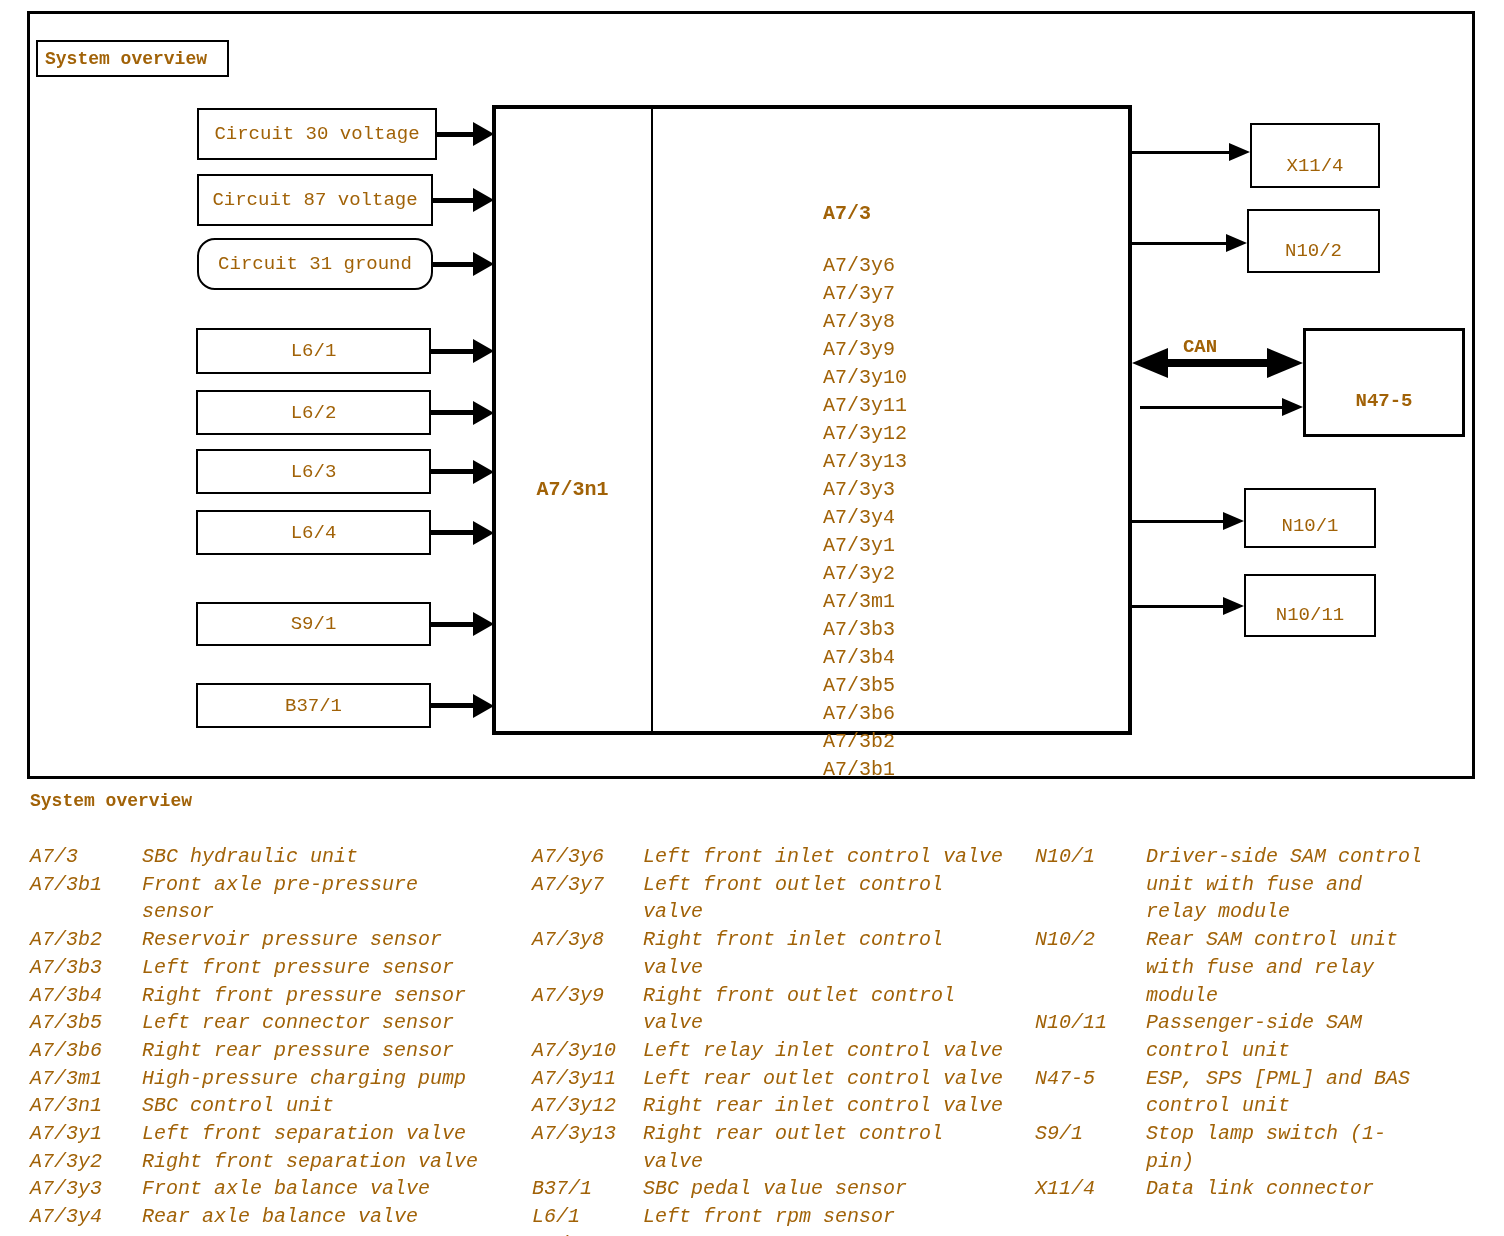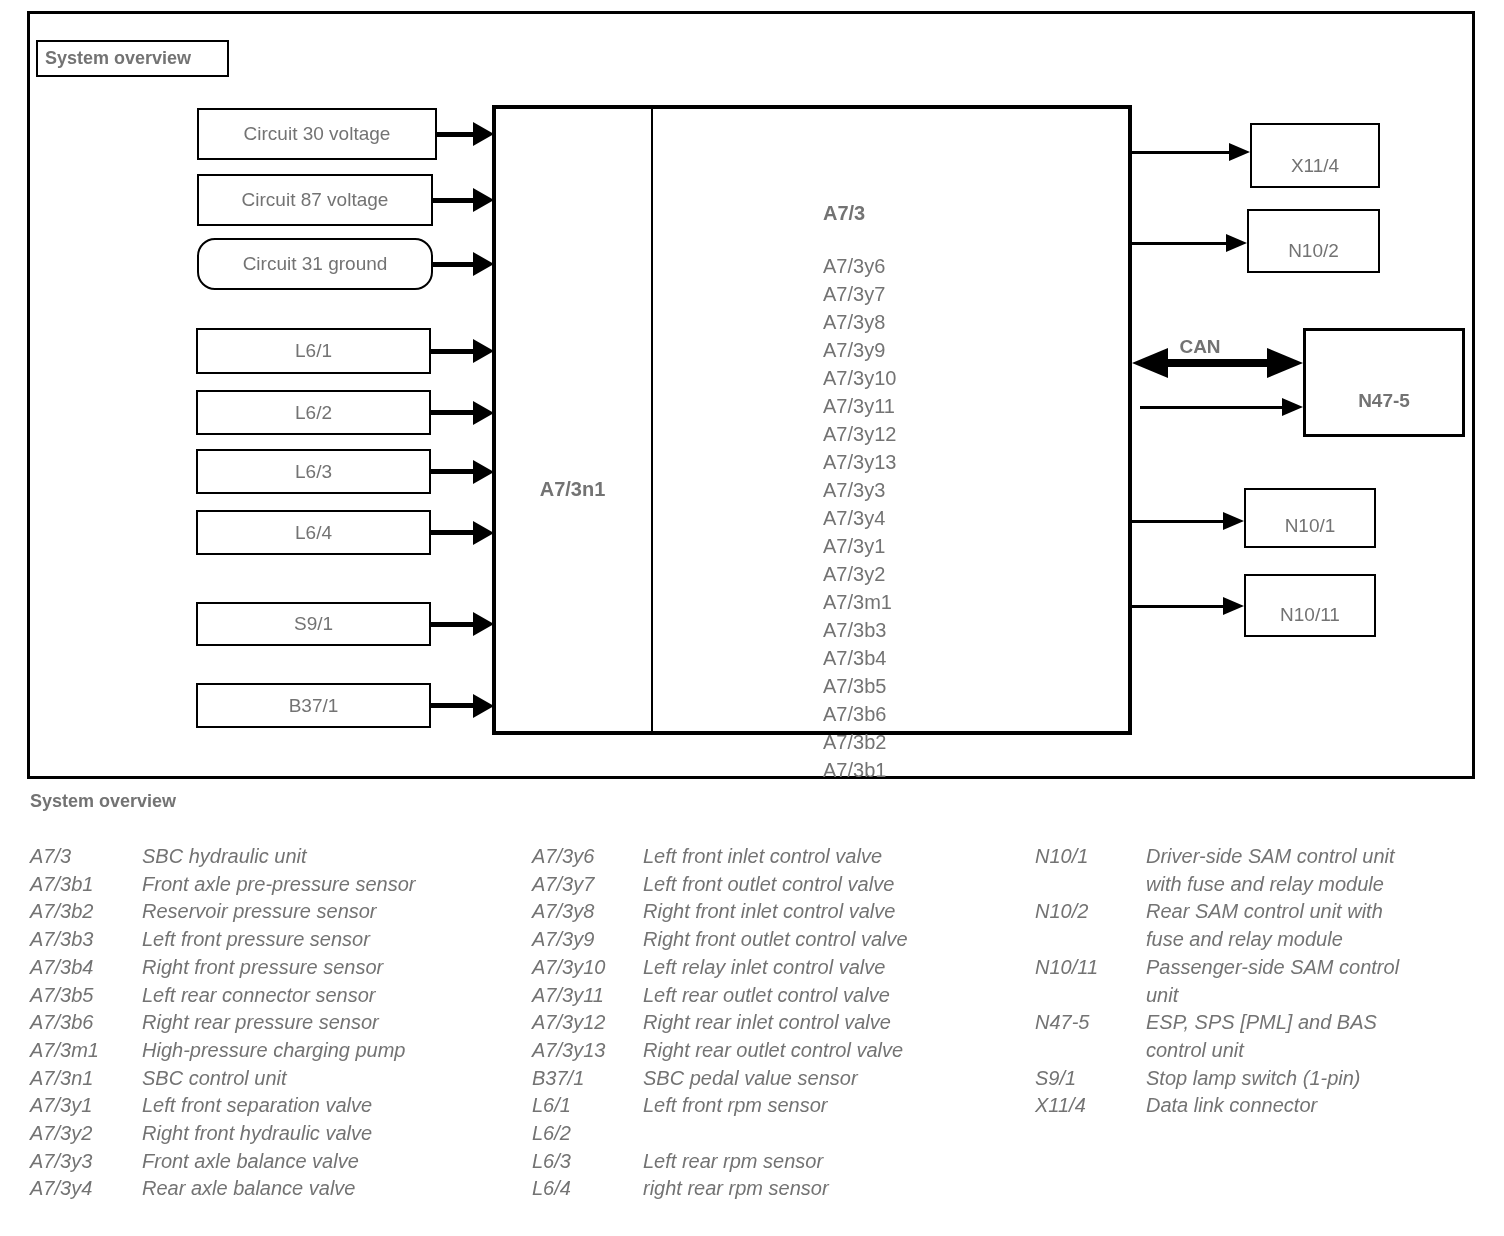--- a/index.html
+++ b/index.html
@@ -1,17 +1,17 @@
 <!DOCTYPE html>
 <html><head>
 <meta charset="utf-8">
 <style>
   html,body{margin:0;padding:0;background:#fff;}
   #page{position:relative;width:1504px;height:1236px;background:#ffffff;
-        font-family:Liberation Sans, sans-serif;color:#737373;overflow:hidden;}
+        font-family:Liberation Mono, monospace;color:#a16207;overflow:hidden;}
   #frame{position:absolute;left:27px;top:11px;width:1448px;height:768px;
          border:3px solid #000;box-sizing:border-box;}
   #title-box{position:absolute;left:36px;top:40px;width:193px;height:37px;
          border:2px solid #000;box-sizing:border-box;display:flex;align-items:center;
          padding-left:7px;font-weight:bold;font-size:18px;background:#fff;}
   .inbox{position:absolute;border:2px solid #000;box-sizing:border-box;display:flex;
          align-items:center;justify-content:center;font-size:19px;background:#fff;}
   #central{position:absolute;left:492px;top:105px;width:640px;height:630px;
          border:4px solid #000;box-sizing:border-box;background:#fff;}
   #divider{position:absolute;left:651px;top:107px;width:2px;height:626px;background:#000;}
@@ -218,21 +218,21 @@
         <div class="legend-entry">
           <div class="legend-term" style="width: 112px;">A7/3n1</div>
           <div class="legend-def" style="width: 350px;">SBC control unit</div>
         </div>
         <div class="legend-entry">
           <div class="legend-term" style="width: 112px;">A7/3y1</div>
           <div class="legend-def" style="width: 350px;">Left front separation valve</div>
         </div>
         <div class="legend-entry">
           <div class="legend-term" style="width: 112px;">A7/3y2</div>
-          <div class="legend-def" style="width: 350px;">Right front hydraulic valve</div>
+          <div class="legend-def" style="width: 350px;">Right front separation valve</div>
         </div>
         <div class="legend-entry">
           <div class="legend-term" style="width: 112px;">A7/3y3</div>
           <div class="legend-def" style="width: 350px;">Front axle balance valve</div>
         </div>
         <div class="legend-entry">
           <div class="legend-term" style="width: 112px;">A7/3y4</div>
           <div class="legend-def" style="width: 350px;">Rear axle balance valve</div>
         </div>
       </div>

